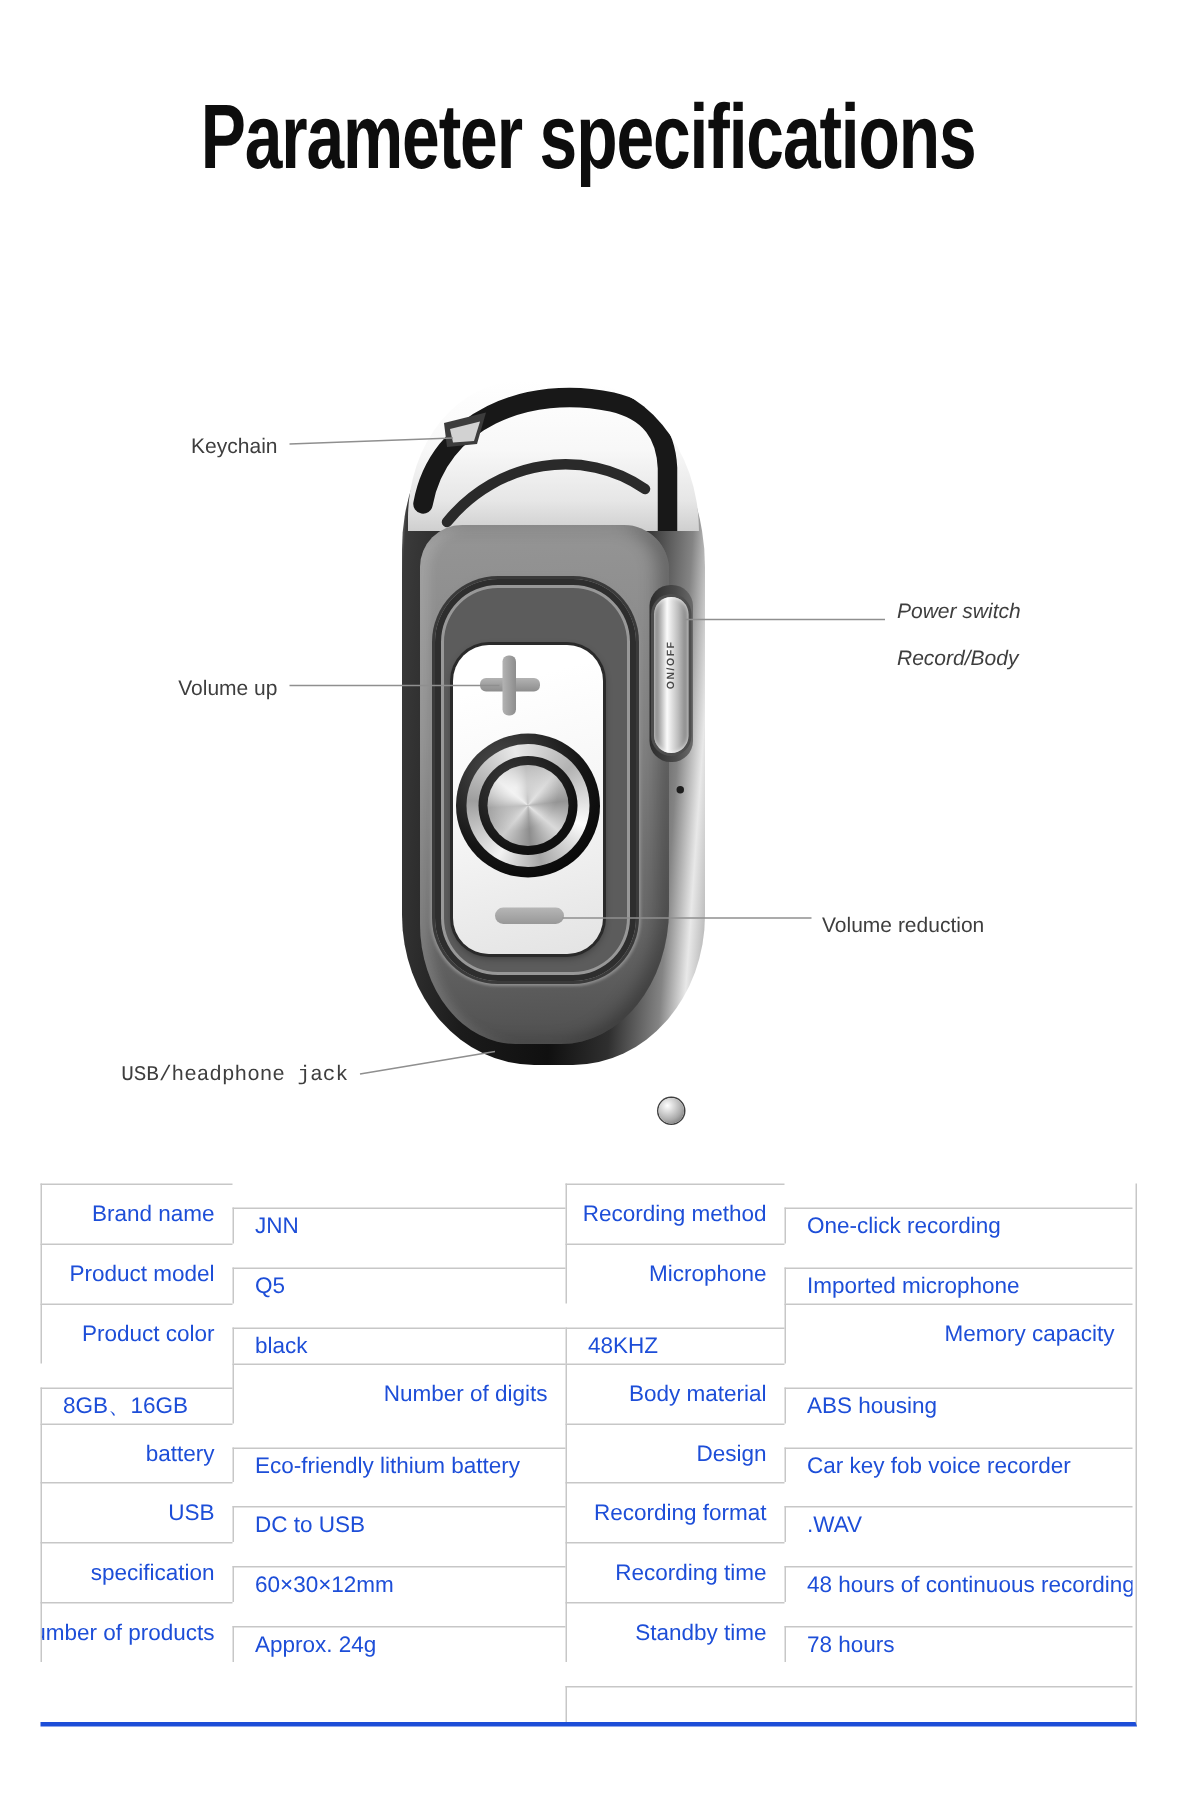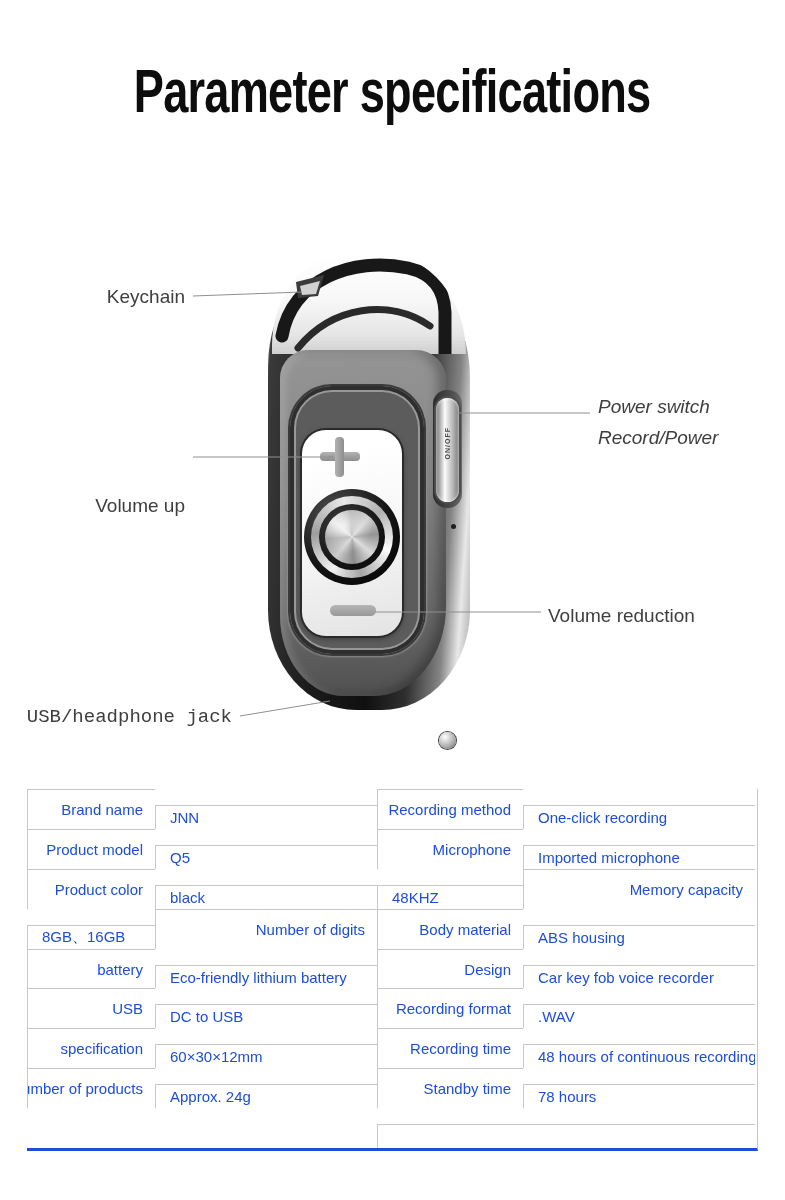--- a/index.html
+++ b/index.html
@@ -7,21 +7,21 @@
         font-family:"Liberation Sans", sans-serif;}
 
   
   .title-wrap{position:absolute;left:0;top:56px;width:785px;text-align:center;}
   .title{display:inline-block;font-size:61px;font-weight:700;color:#0d0d0d;
          letter-spacing:-1px;transform:scaleX(0.74);transform-origin:center;
          white-space:nowrap;}
 
   
   .figure{position:absolute;left:0;top:0;width:785px;height:770px;}
-  .callout{position:absolute;font-size:19px;color:#3e3e3e;line-height:20px;z-index:6;}
+  .callout{position:absolute;font-size:14px;color:#3e3e3e;line-height:20px;z-index:6;}
   .callout.right-align{text-align:right;}
   .callout .l2{display:block;margin-top:11px;}
   .lines-svg{position:absolute;left:0;top:0;width:785px;height:770px;z-index:5;pointer-events:none;}
 
   
   .fob{position:absolute;left:268px;top:254px;width:202px;height:456px;z-index:1;}
   .shell{position:absolute;inset:0;
      border-radius:92px 102px 88px 88px / 112px 124px 100px 100px;
      background:linear-gradient(94deg,#d9d9d9 0%,#3a3a3a 4%,#1b1b1b 30%,#101010 55%,
                 #2f2f2f 72%,#848484 86%,#e8e8e8 93%,#9f9f9f 100%);}
@@ -129,24 +129,24 @@
 
     <svg class="lines-svg" viewBox="0 0 785 770">
       <line x1="193" y1="296" x2="302" y2="292" stroke="#8f8f8f" stroke-width="1"></line>
       <line x1="193" y1="457" x2="333" y2="457" stroke="#8f8f8f" stroke-width="1"></line>
       <line x1="457" y1="413" x2="590" y2="413" stroke="#8f8f8f" stroke-width="1"></line>
       <line x1="375" y1="612" x2="541" y2="612" stroke="#8f8f8f" stroke-width="1"></line>
       <line x1="240" y1="716" x2="330" y2="701" stroke="#8f8f8f" stroke-width="1"></line>
     </svg>
 
     <div class="callout right-align" style="right:600px;top:287px;">Keychain</div>
-    <div class="callout right-align" style="right:600px;top:448px;margin-top:48px;">Volume up</div>
+    <div class="callout right-align" style="right:600px;top:448px;">Volume up</div>
     <div class="callout" style="left:598px;top:397px;font-style:italic;">
       <span>Power switch</span>
-      <span class="l2">Record/Power</span>
+      <span class="l2">Record/Body</span>
     </div>
     <div class="callout" style="left:548px;top:606px;">Volume reduction</div>
     <div class="callout right-align" style="right:553px;top:707px;font-family:Liberation Mono, monospace;">USB/headphone jack</div>
   </div>
 
   <div class="spec-table">
     <div class="tcell lbl">Brand name</div>
     <div class="tcell val">JNN</div>
     <div class="tcell lbl">Recording method</div>
     <div class="tcell val">One-click recording</div>

